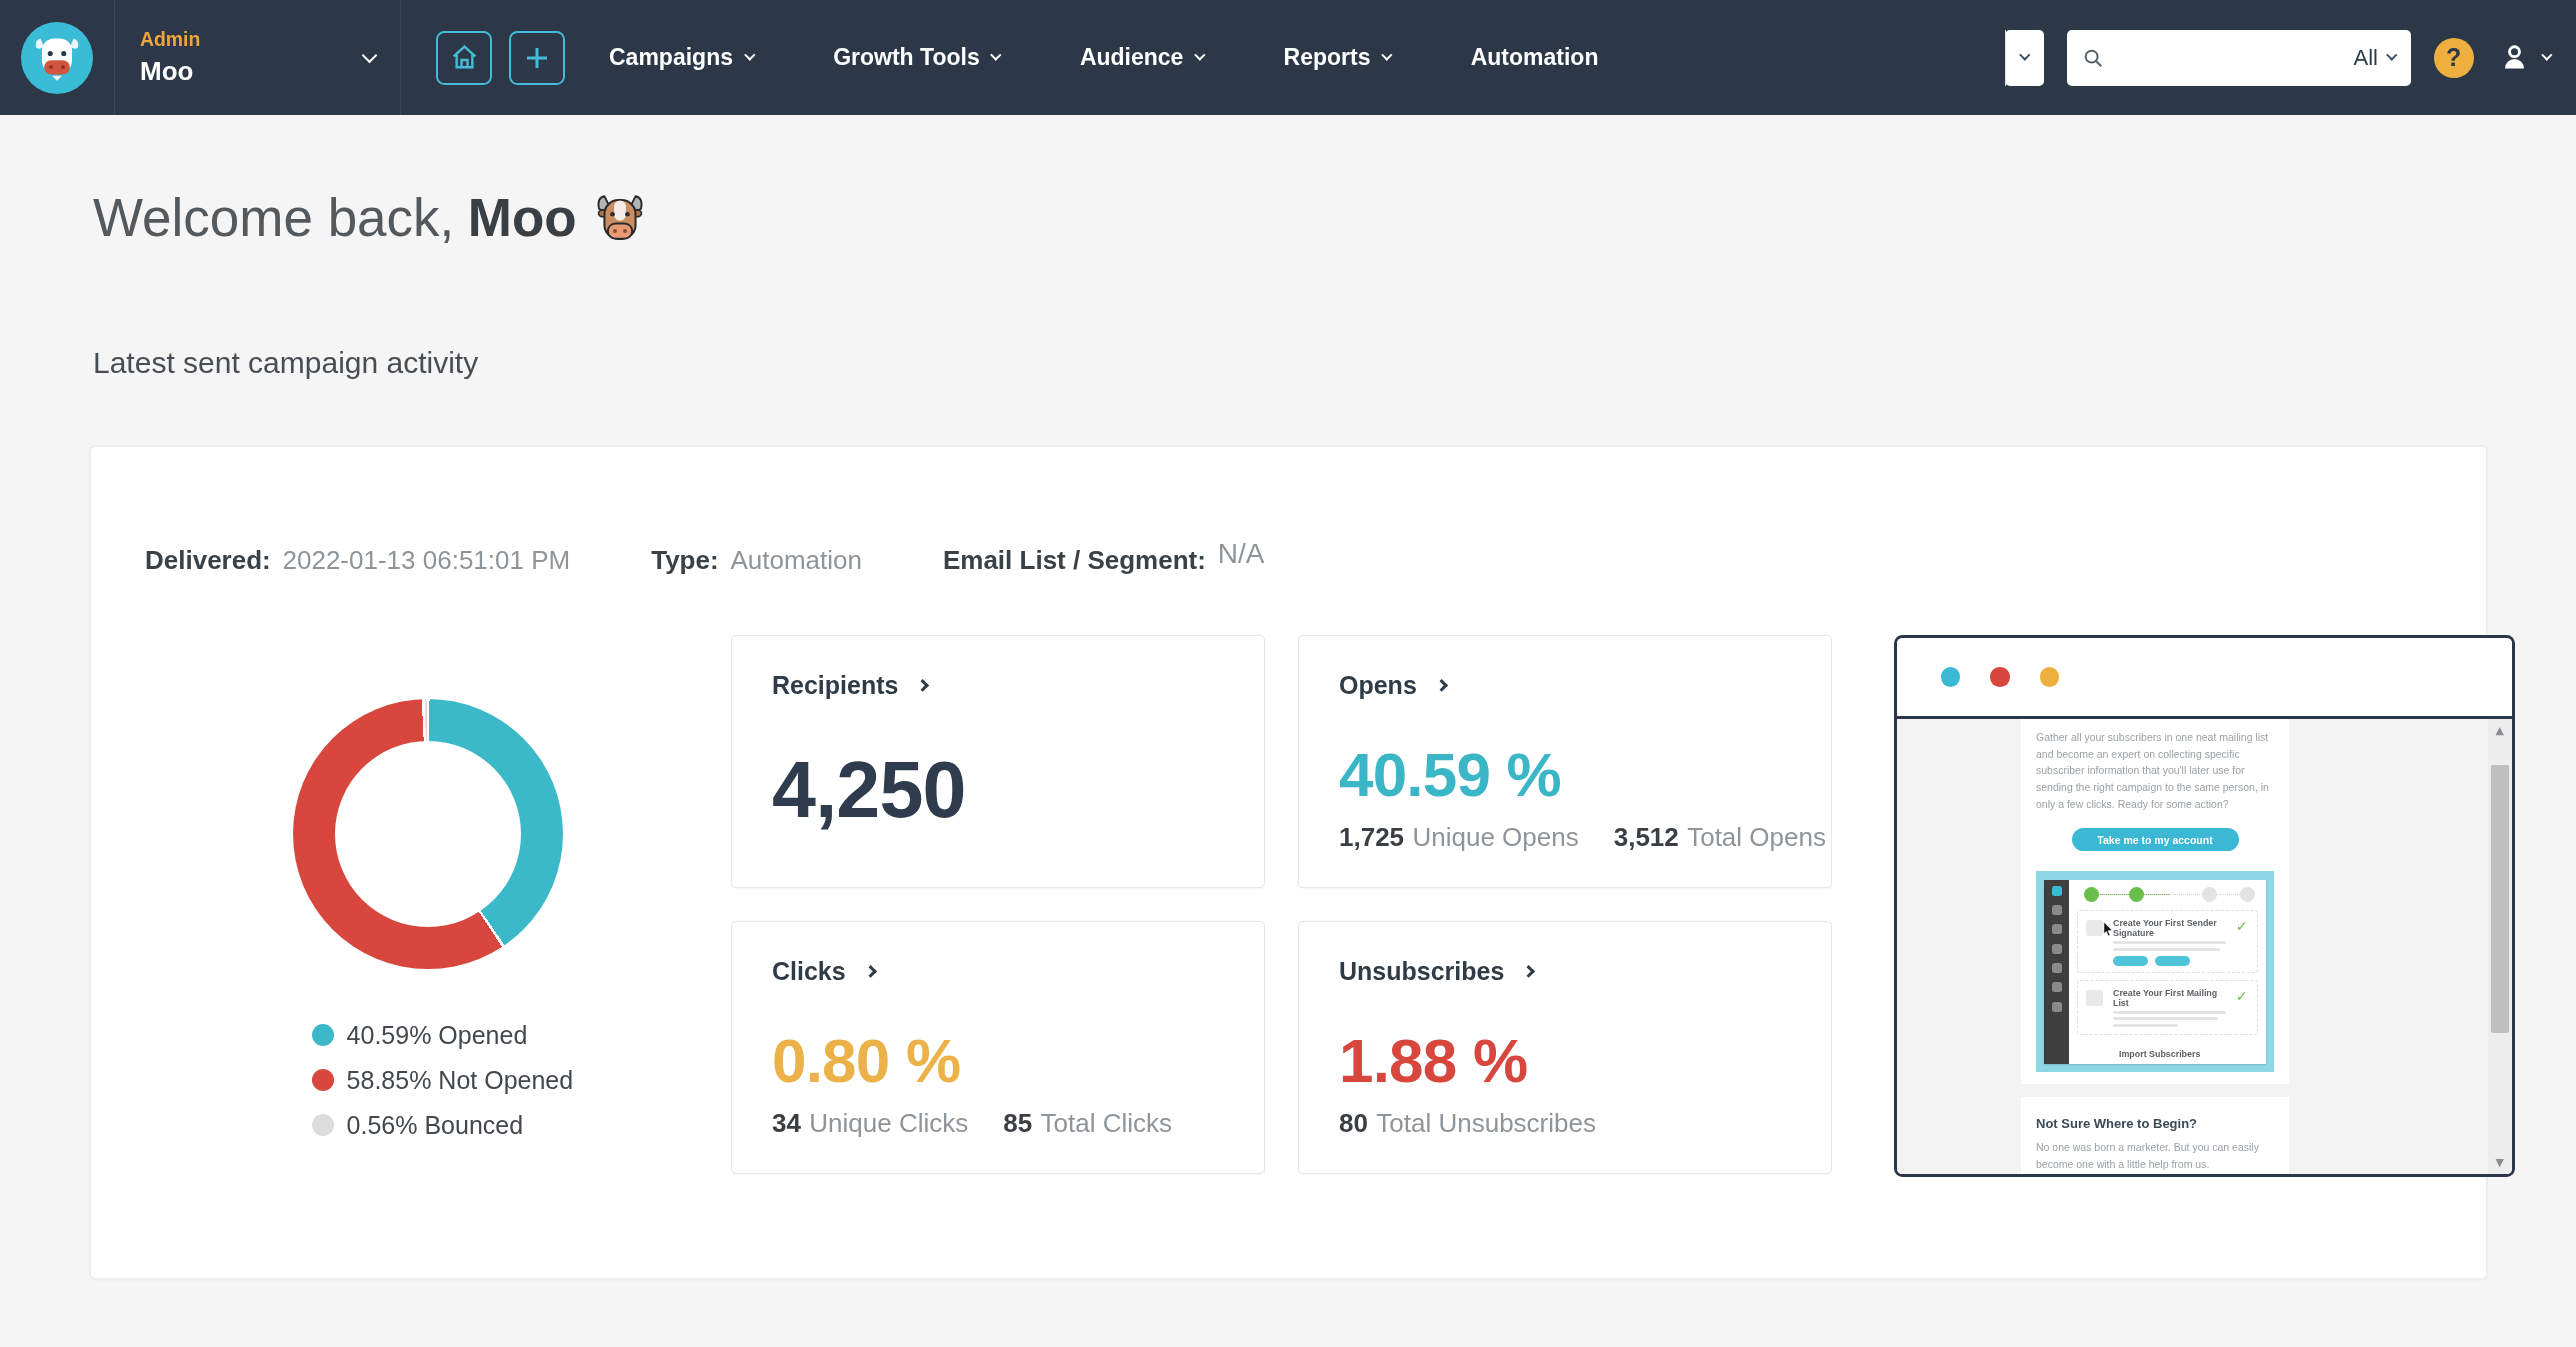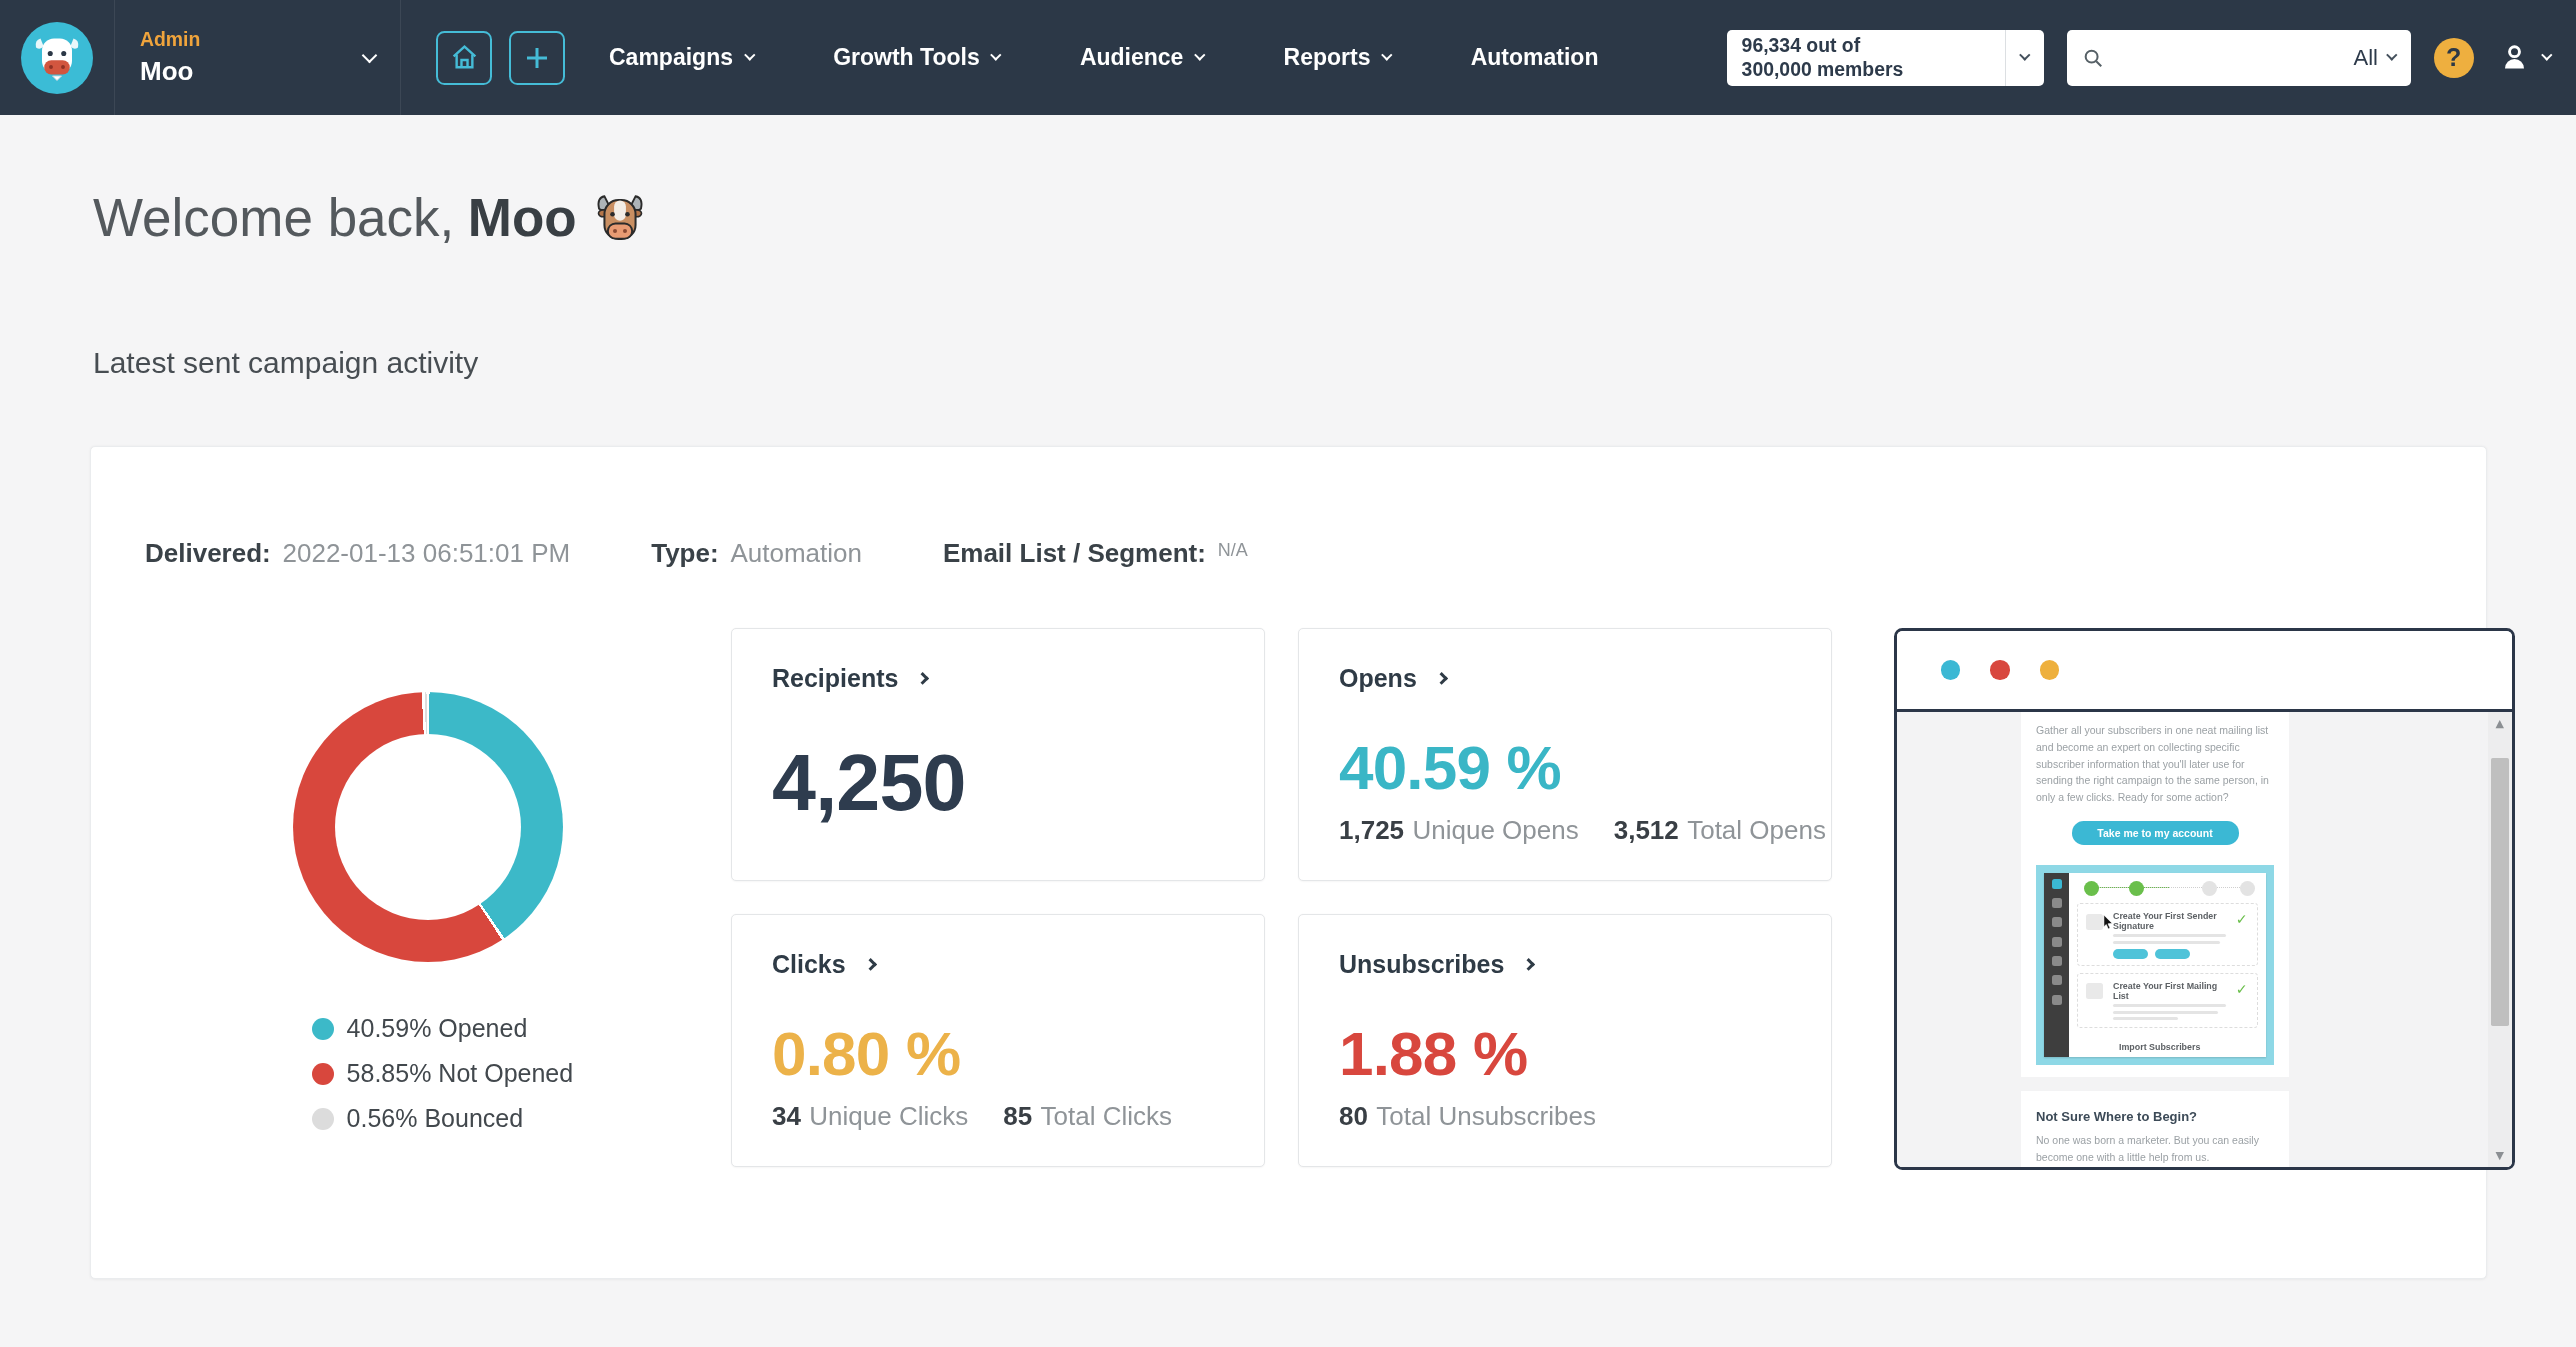--- a/index.html
+++ b/index.html
@@ -84,21 +84,21 @@
 
   .campaign-card {
     margin:66px 89px 0 90px; height:833px; background:#fff; border:0.8px solid #eaecee;
     border-radius:5px; box-shadow:0 0.8px 2.5px rgba(0,0,0,.05); padding:47px 54px 0;
   }
   .card-title { font-size:36px; font-weight:700; color:#333a41; }
   .meta-row { margin-top:44px; display:flex; font-size:26px; align-items:baseline; }
   .meta-group { margin-right:81px; }
   .meta-label { font-weight:700; color:#3a4248; margin-right:11.8px; }
   .meta-value { color:#8f9498; }
-  .meta-value.sup { font-size:18px; vertical-align:5.9px; }
+  .meta-value.sup { font-size:28px; vertical-align:5.9px; }
 
   .content-row { margin-top:59px; display:flex; }
 
   
   .donut-col { width:586px; flex:none; }
   .donut { width:270px; height:270px; border-radius:50%; margin:64px 0 0 148px; position:relative; }
   .donut::after { content:""; position:absolute; inset:42px; background:#fff; border-radius:50%; }
   .legend { list-style:none; margin:52px 0 0 167px; }
   .legend li { display:flex; align-items:center; margin-bottom:16px; font-size:25px; color:#42484d; }
   .legend-dot { width:22px; height:22px; border-radius:50%; margin-right:12.6px; flex:none; }
@@ -223,24 +223,20 @@
       <span>Reports</span>
       <span class="chev small"></span>
     </div>
     <div class="nav-item">
       <span>Automation</span>
     </div>
   </nav>
 
   <div class="nav-right">
     <div class="members-box">
-      <div class="members-text">
-        <span>96,334 out of</span>
-        <span>300,000 members</span>
-      </div>
       <div class="members-chev">
           <span class="chev small"></span>
         </div>
     </div>
 
     <div class="search-box">
       <svg width="22" height="22" viewBox="0 0 24 24" fill="none" stroke="#566066" stroke-width="2.2">
         <circle cx="10.5" cy="10.5" r="6.5"></circle>
           <path d="M15.5 15.5 L21 21"></path>
       </svg>

